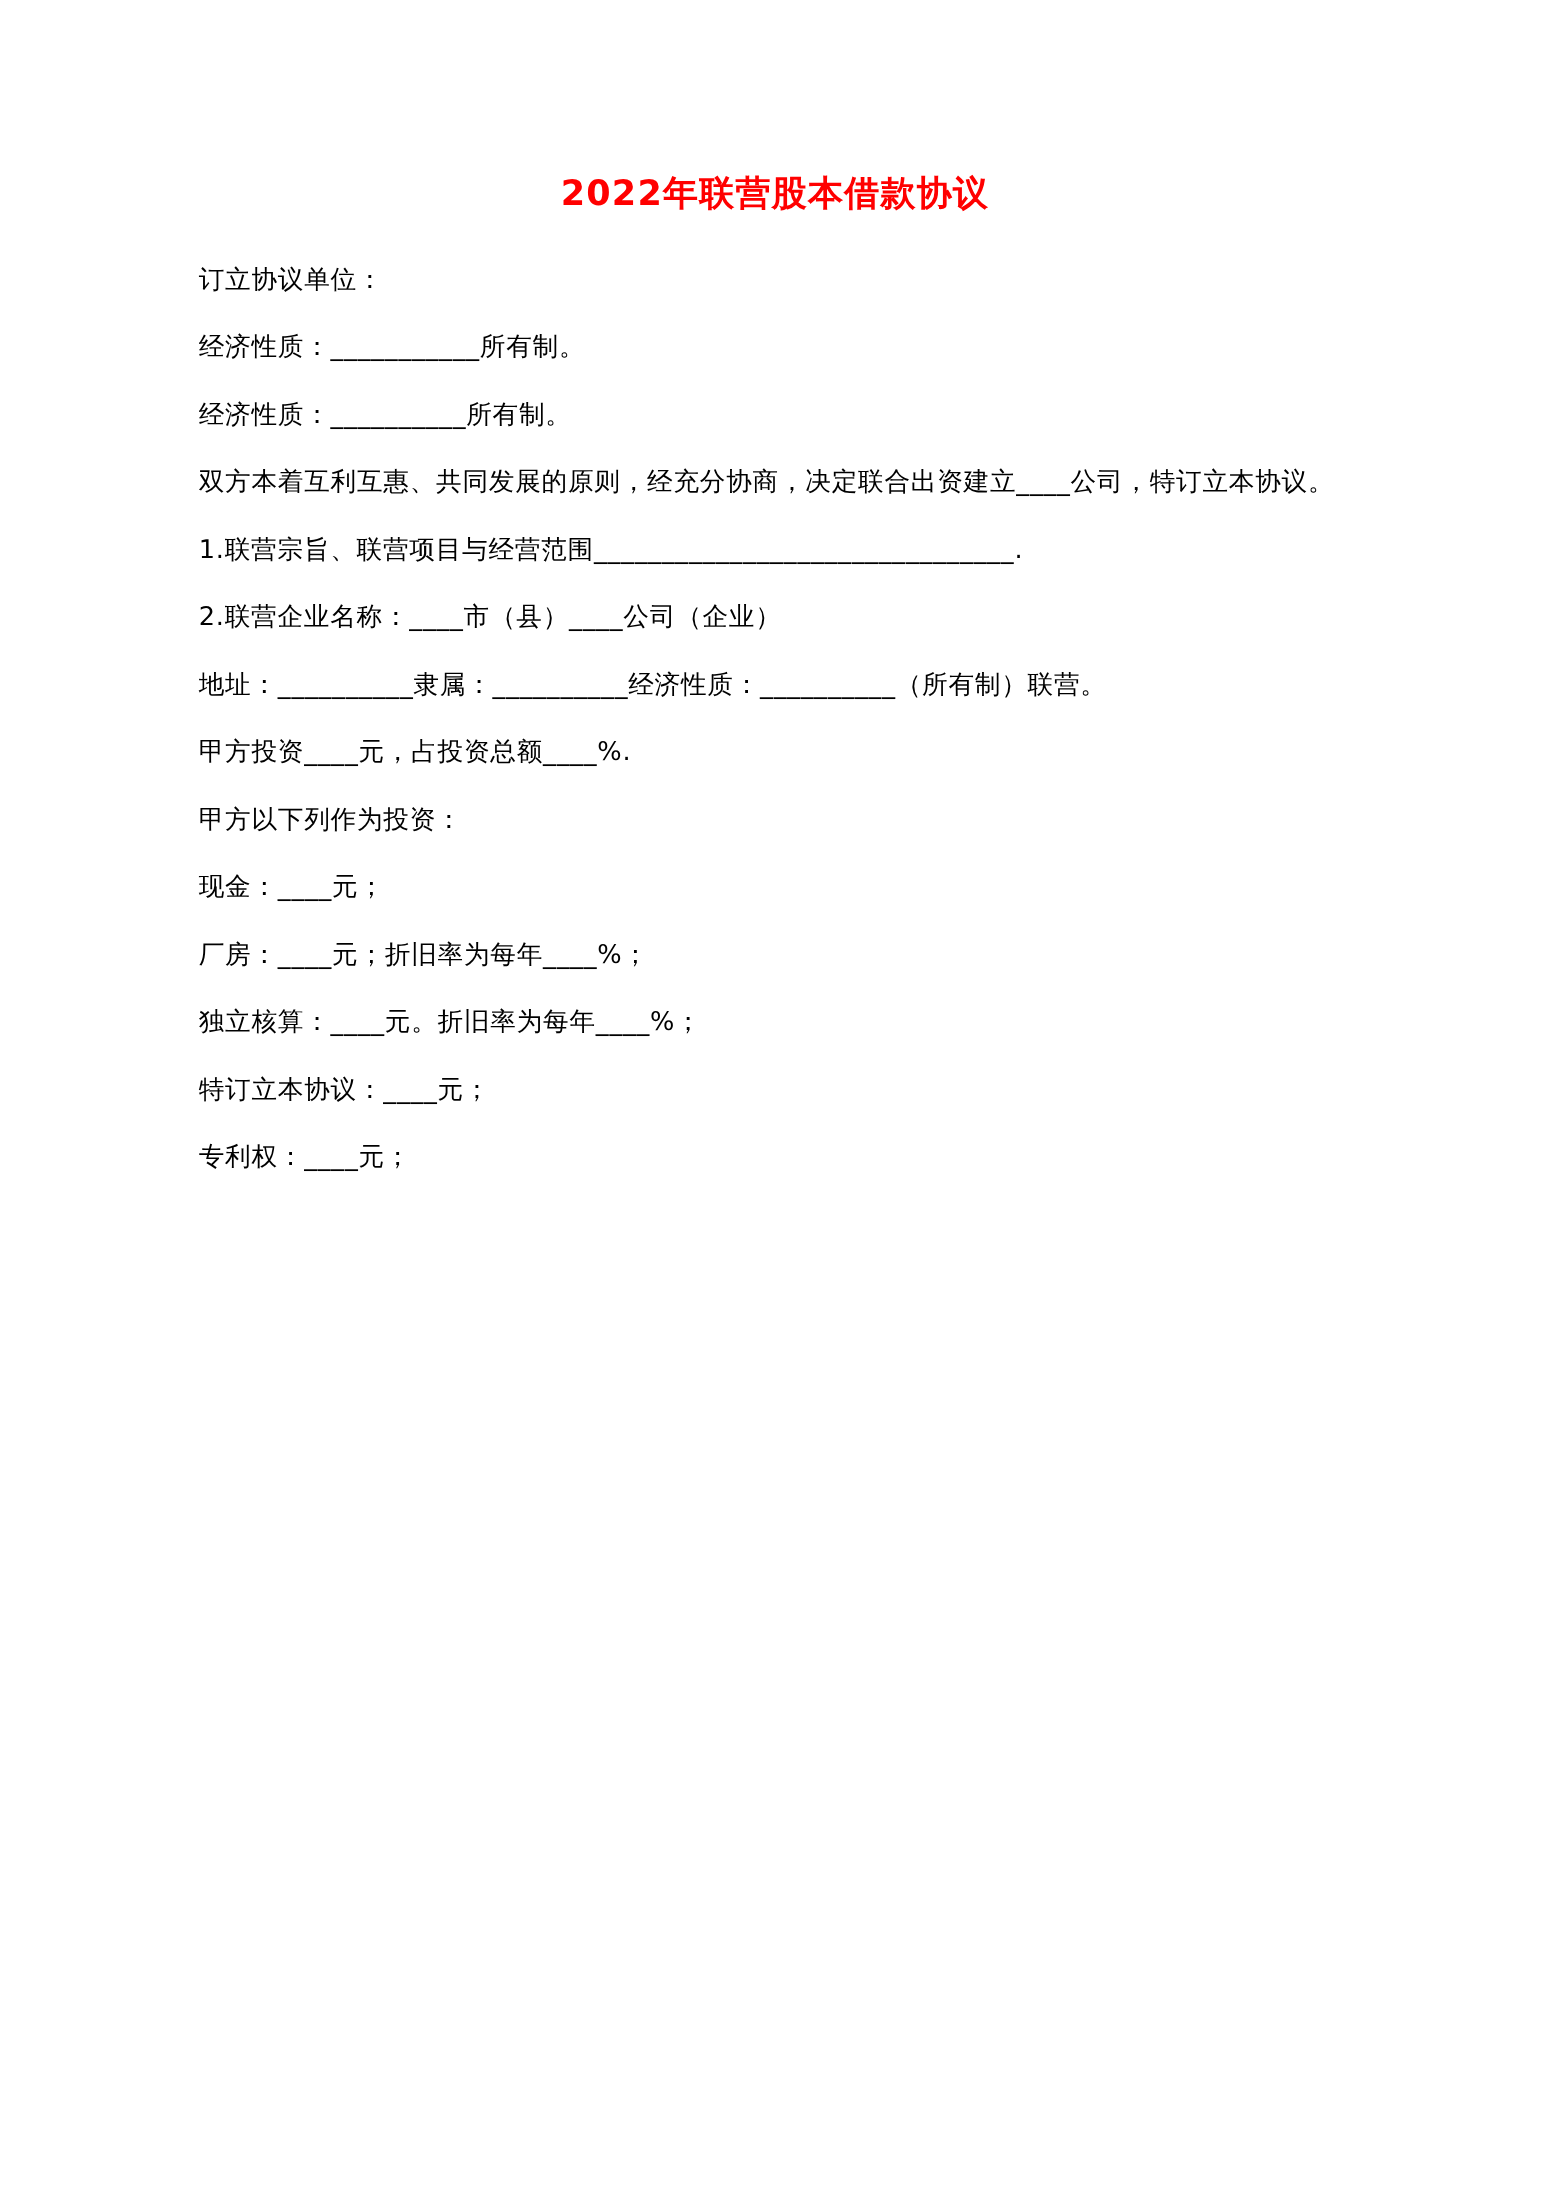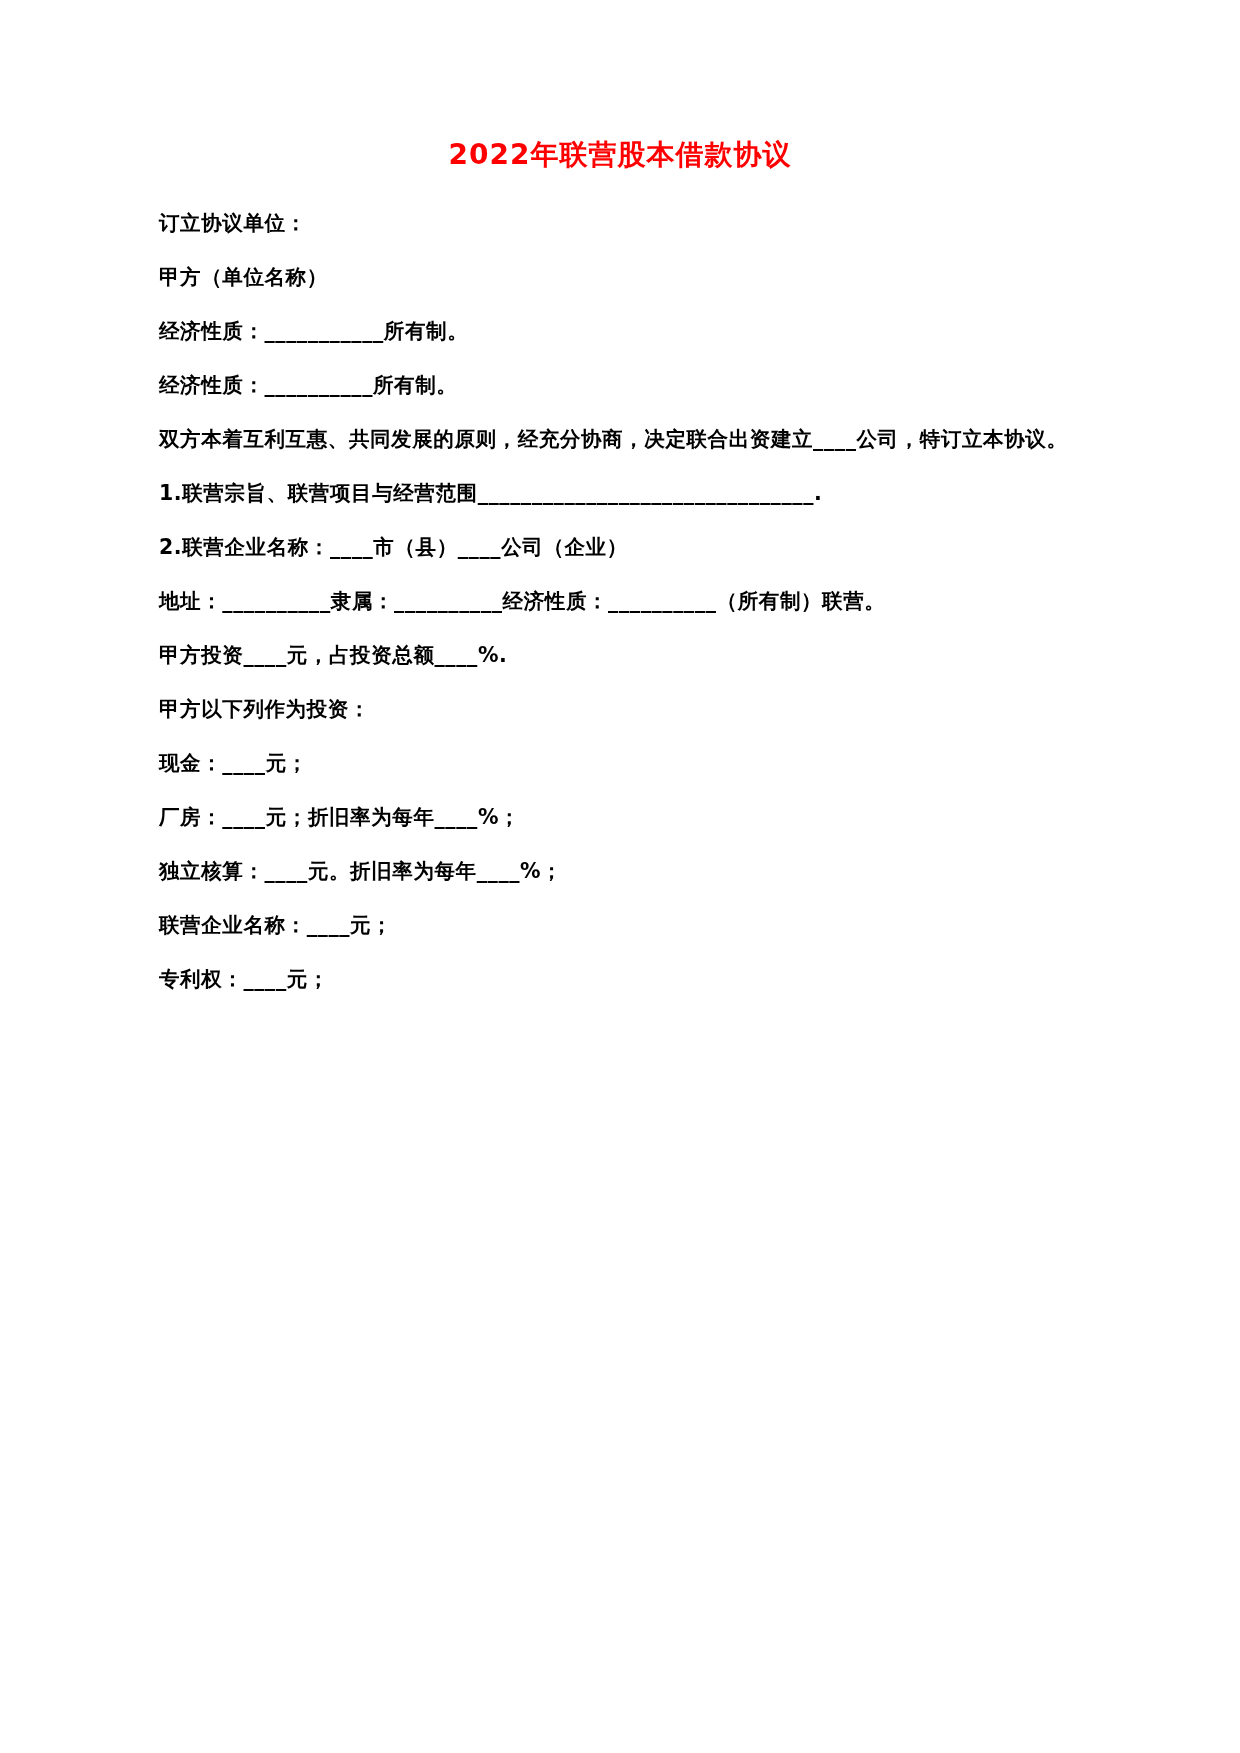--- a/index.html
+++ b/index.html
@@ -30,38 +30,36 @@
     font-family: "DejaVu Sans", "Liberation Sans", sans-serif;
   }
   .para {
     font-size: 20.5px;
     line-height: 1.95;
     margin: 0 0 14px 0;
     text-indent: 2em;
     text-align: justify;
     letter-spacing: 0.6px;
     font-family: "DejaVu Sans", "Liberation Sans", sans-serif;
-    font-weight: bold;
   }
 </style>
 </head>
 <body>
 
 <div class="page">
   <h1 class="doc-title">2022年联营股本借款协议</h1>
   <div class="body-text">
     <p class="para">订立协议单位：</p>
-    <p class="para">甲方（单位名称）</p>
     <p class="para">经济性质：___________所有制。</p>
     <p class="para">经济性质：__________所有制。</p>
     <p class="para">双方本着互利互惠、共同发展的原则，经充分协商，决定联合出资建立____公司，特订立本协议。</p>
     <p class="para">1.联营宗旨、联营项目与经营范围_______________________________.</p>
     <p class="para">2.联营企业名称：____市（县）____公司（企业）</p>
     <p class="para">地址：__________隶属：__________经济性质：__________（所有制）联营。</p>
     <p class="para">甲方投资____元，占投资总额____%.</p>
     <p class="para">甲方以下列作为投资：</p>
     <p class="para">现金：____元；</p>
     <p class="para">厂房：____元；折旧率为每年____%；</p>
     <p class="para">独立核算：____元。折旧率为每年____%；</p>
-    <p class="para">联营企业名称：____元；</p>
+    <p class="para">特订立本协议：____元；</p>
     <p class="para">专利权：____元；</p>
   </div>
 </div>
 
 </body></html>

